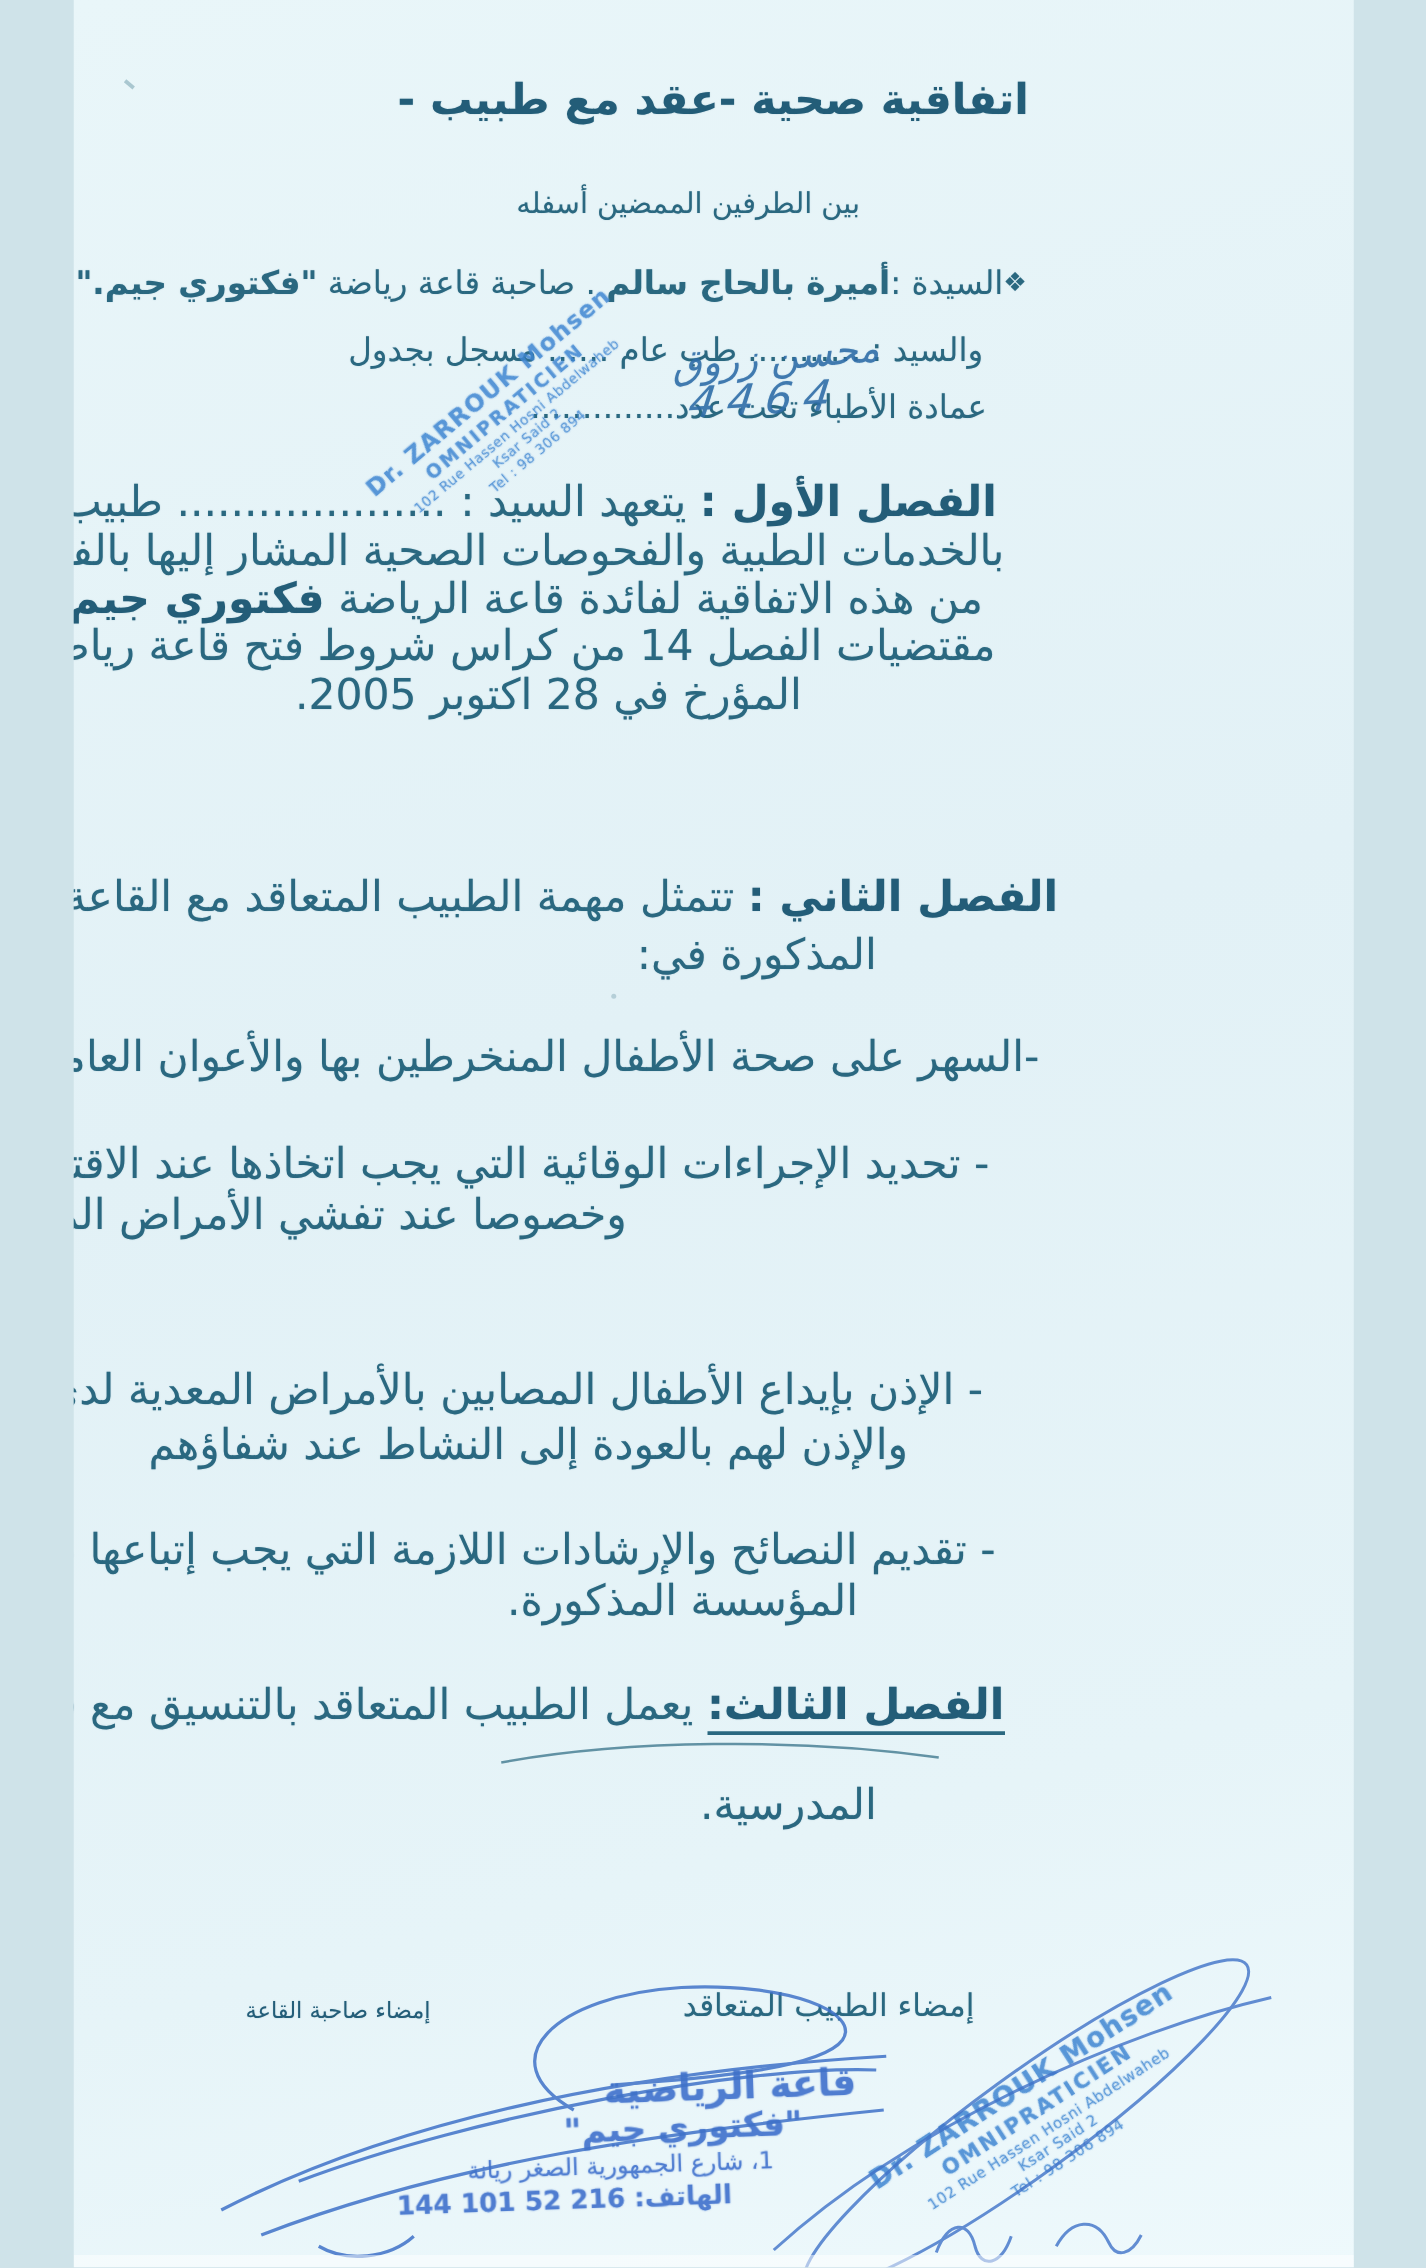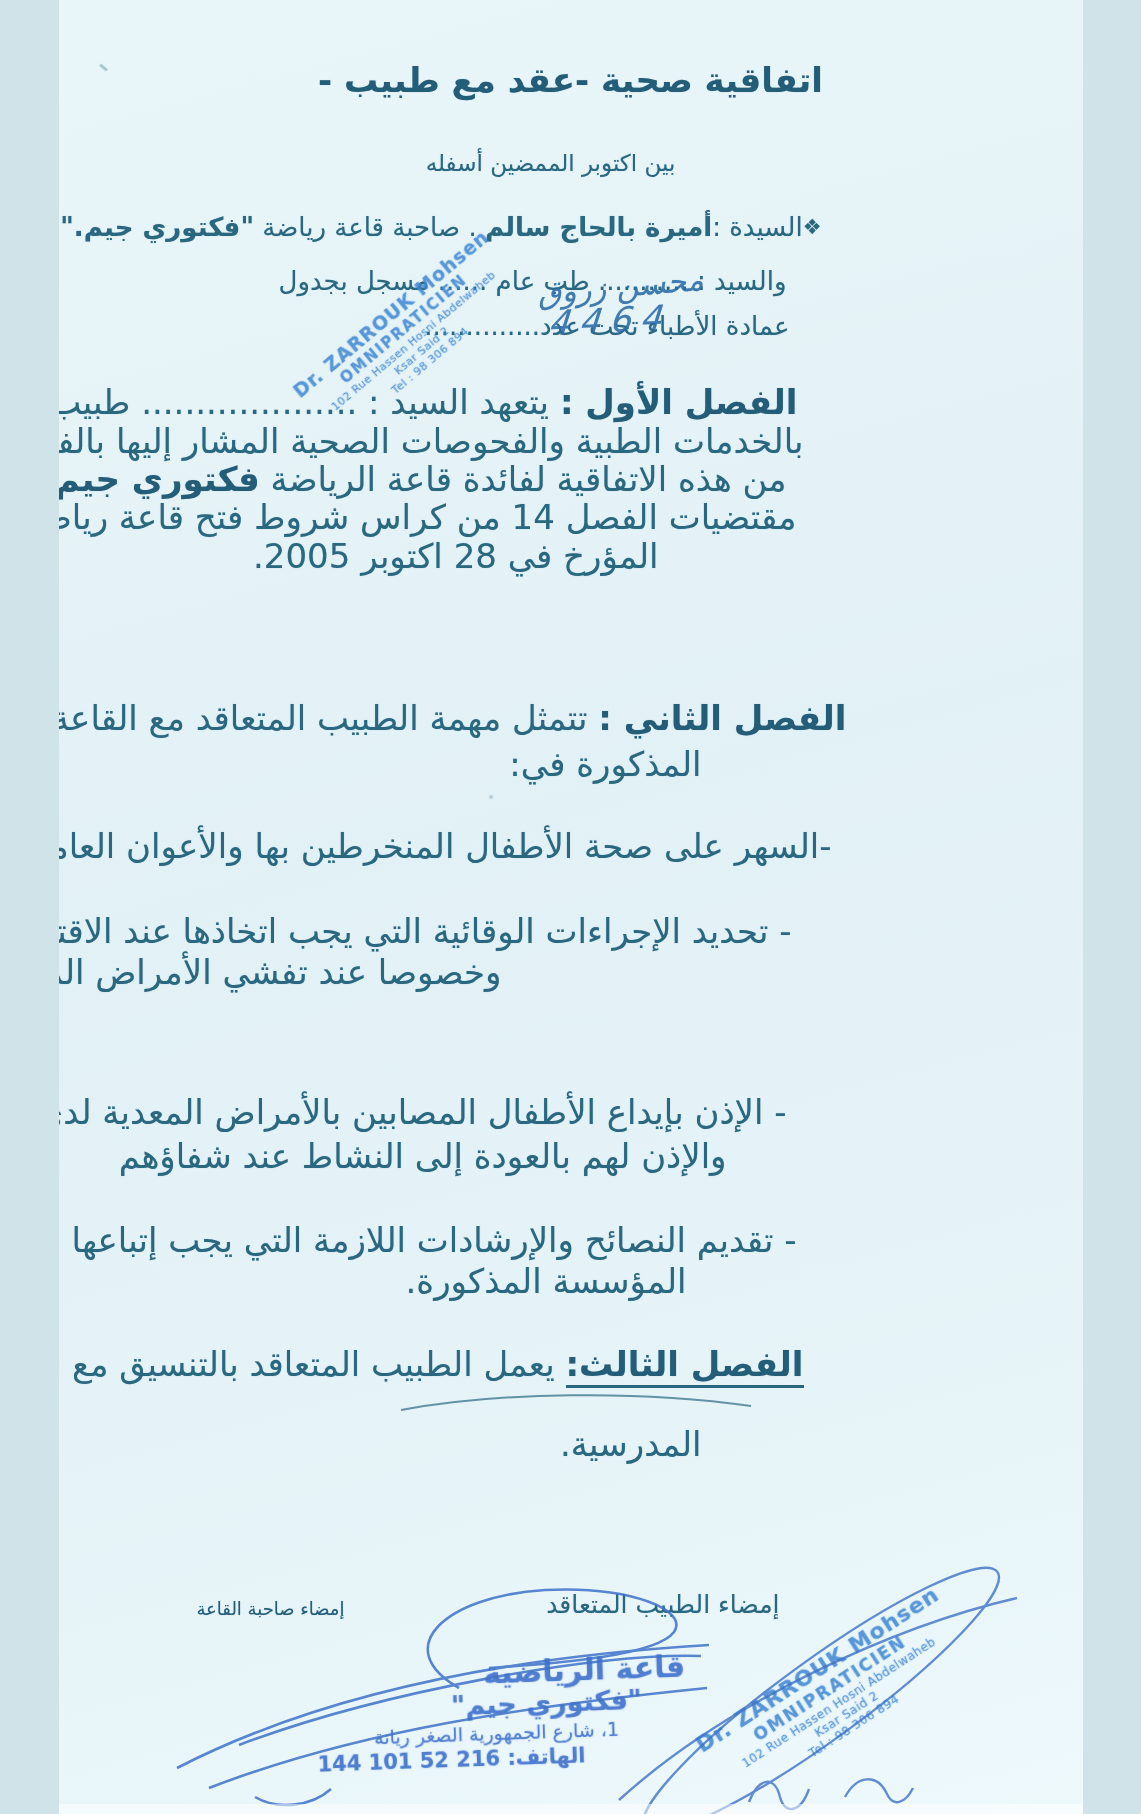--- a/index.html
+++ b/index.html
@@ -62,21 +62,21 @@
 <body>
 
 <div id="paper">
 
   <div class="speck" style="left:40px;top:66px;width:9px;height:3px;transform:rotate(40deg);"></div>
   <div class="speck" style="left:1028px;top:58px;width:12px;height:2px;transform:rotate(-15deg);opacity:.45;"></div>
   <div class="speck" style="left:1098px;top:92px;width:5px;height:6px;border-radius:50%;opacity:.6;"></div>
   <div class="speck" style="left:430px;top:795px;width:4px;height:4px;border-radius:50%;opacity:.55;"></div>
 
   <div class="ln ctr b dk" style="top:60px;left:0;width:1024px;font-size:34px;">اتفاقية صحية -عقد مع طبيب -</div>
-  <div class="ln ctr" style="top:150px;left:0;width:984px;font-size:23px;">بين اكتوبر الممضين أسفله</div>
+  <div class="ln ctr" style="top:150px;left:0;width:984px;font-size:23px;">بين الطرفين الممضين أسفله</div>
 
   <div class="ln" style="top:212px;right:261px;font-size:26px;">
     <span style="font-size:21px;vertical-align:2px;">❖</span><span>السيدة :</span><span class="b">أميرة بالحاج سالم</span><span> . صاحبة قاعة رياضة </span><span class="b">"فكتوري جيم."</span>
   </div>
   <div class="ln" style="top:266px;right:296px;font-size:26px;">
     <span>والسيد : </span><span>..........</span><span>. طب عام ...... مسجل بجدول</span>
   </div>
   <div class="ln" style="top:311px;right:293px;font-size:26px;">
     <span>عمادة الأطباء تحت عدد</span><span>..............</span>
   </div>
@@ -93,21 +93,21 @@
   </div>
 
   <div class="ln" style="top:382px;right:285px;">
     <span class="b dk">الفصل الأول :</span><span> يتعهد السيد : .................... طبيب متعاقد بالقيام</span>
   </div>
   <div class="ln" style="top:421px;right:279px;">بالخدمات الطبية والفحوصات الصحية المشار إليها بالفصل الثاني</div>
   <div class="ln" style="top:459px;right:296px;">
     <span>من هذه الاتفاقية لفائدة قاعة الرياضة </span><span class="b dk">فكتوري جيم</span><span> حسب</span>
   </div>
   <div class="ln" style="top:497px;right:286px;margin-left:44px;">مقتضيات الفصل 14 من كراس شروط فتح قاعة رياضية خاصة</div>
-  <div class="ln" style="top:536px;right:424px;">المؤرخ في 28 اكتوبر 2005.</div>
+  <div class="ln" style="top:536px;right:441px;">المؤرخ في 28 اكتوبر 2005.</div>
 
   <div class="ln" style="top:698px;right:236px;">
     <span class="b dk">الفصل الثاني :</span><span> تتمثل مهمة الطبيب المتعاقد مع القاعة الرياضية</span>
   </div>
   <div class="ln" style="top:744px;right:381px;">المذكورة في:</div>
 
   <div class="ln" style="top:826px;right:251px;">-السهر على صحة الأطفال المنخرطين بها والأعوان العاملين بها.</div>
   <div class="ln" style="top:911px;right:291px;">- تحديد الإجراءات الوقائية التي يجب اتخاذها عند الاقتضاء</div>
   <div class="ln" style="top:952px;right:581px;">وخصوصا عند تفشي الأمراض المعدية.</div>
   <div class="ln" style="top:1092px;right:296px;">- الإذن بإيداع الأطفال المصابين بالأمراض المعدية لدى أهاليهم</div>

